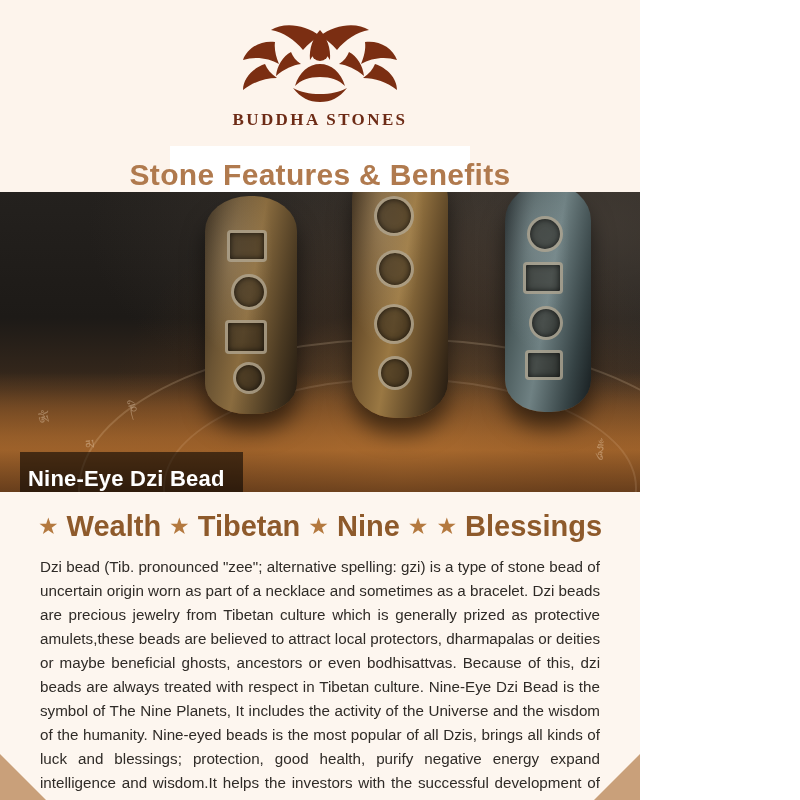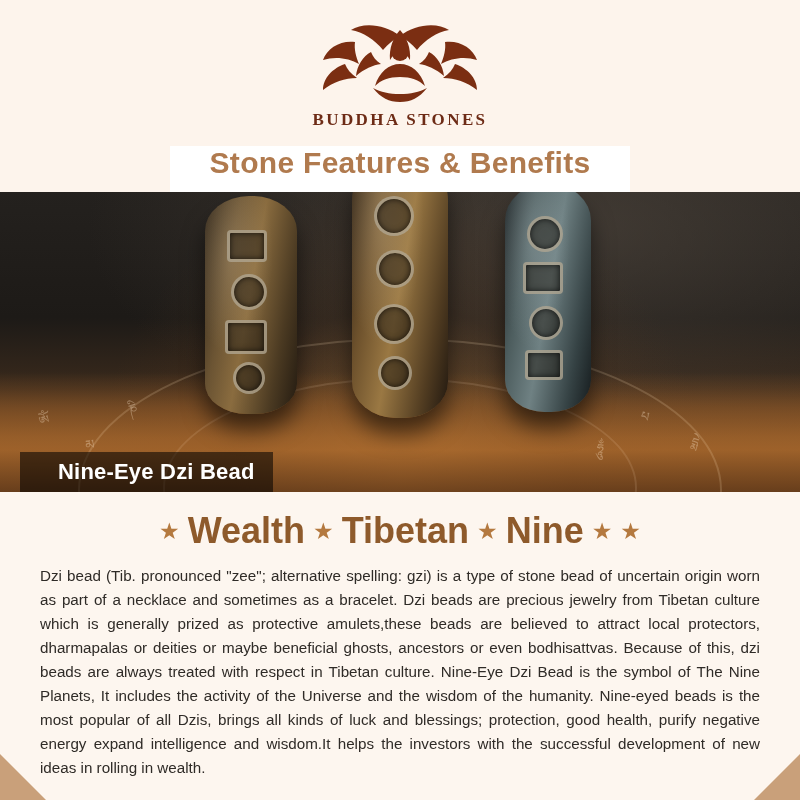--- a/index.html
+++ b/index.html
@@ -9,21 +9,21 @@
   body {
     width: 800px;
     height: 800px;
     font-family: "Liberation Sans", sans-serif;
     background: #ffffff;
     overflow: hidden;
   }
 
   .page {
     position: relative;
-    width: 800px;
+    width: 640px;
     height: 800px;
     background: #fdf6ef;
     overflow: hidden;
   }
 
   
   .corner {
     position: absolute;
     width: 0;
     height: 0;
@@ -79,21 +79,21 @@
   }
 
   .title-bar {
     position: absolute;
     left: 170px;
     right: 170px;
     bottom: 0;
     height: 46px;
     background: #ffffff;
     display: flex;
-    align-items: flex-start;
+    align-items: flex-end;
     justify-content: center;
   }
   .title-bar .title-text {
     font-size: 30px;
     font-weight: bold;
     color: #b07a4e;
     font-family: "Liberation Sans", sans-serif;
     letter-spacing: 0.3px;
     white-space: nowrap;
   }
@@ -186,24 +186,24 @@
   }
   .eye.sq {
     border-radius: 4px;
   }
 
   .caption-bar {
     position: absolute;
     left: 20px;
     bottom: 0;
     height: 40px;
-    padding: 0 18px 0 38px;
+    padding: 0 18px 0 8px;
     background: rgba(0,0,0,0.55);
     display: flex;
-    align-items: center;
+    align-items: flex-end;
     z-index: 3;
   }
   .caption-bar .caption-text {
     color: #ffffff;
     font-size: 22px;
     font-weight: bold;
     letter-spacing: 0.2px;
   }
 
   
@@ -215,21 +215,21 @@
     gap: 8px;
     padding: 0 24px;
   }
   .benefit-star {
     color: #b4793f;
     font-size: 23px;
     line-height: 1;
   }
   .benefit-word {
     color: #8e5a2b;
-    font-size: 36px;
+    font-size: 29px;
     font-weight: bold;
     font-family: "Liberation Sans", sans-serif;
   }
 
   
   .body-copy {
     margin: 12px 40px 0 40px;
     color: #2f2b27;
     font-size: 15.2px;
     line-height: 1.58;
@@ -321,19 +321,20 @@
 
   <div class="benefits">
     <span class="benefit-star">★</span>
     <span class="benefit-word">Wealth</span>
     <span class="benefit-star">★</span>
     <span class="benefit-word">Tibetan</span>
     <span class="benefit-star">★</span>
     <span class="benefit-word">Nine</span>
     <span class="benefit-star">★</span>
     <span class="benefit-star">★</span>
+    <span class="benefit-word">Blessings</span>
   </div>
 
   <div class="body-copy">
     <p>Dzi bead (Tib. pronounced "zee"; alternative spelling: gzi) is a type of stone bead of uncertain origin worn as part of a necklace and sometimes as a bracelet. Dzi beads are precious jewelry from Tibetan culture which is generally prized as protective amulets,these beads are believed to attract local protectors, dharmapalas or deities or maybe beneficial ghosts, ancestors or even bodhisattvas. Because of this, dzi beads are always treated with respect in Tibetan culture. Nine-Eye Dzi Bead is the symbol of The Nine Planets, It includes the activity of the Universe and the wisdom of the humanity. Nine-eyed beads is the most popular of all Dzis, brings all kinds of luck and blessings; protection, good health, purify negative energy expand intelligence and wisdom.It helps the investors with the successful development of new ideas in rolling in wealth.</p>
   </div>
 
 </div>
 
 </body></html>

